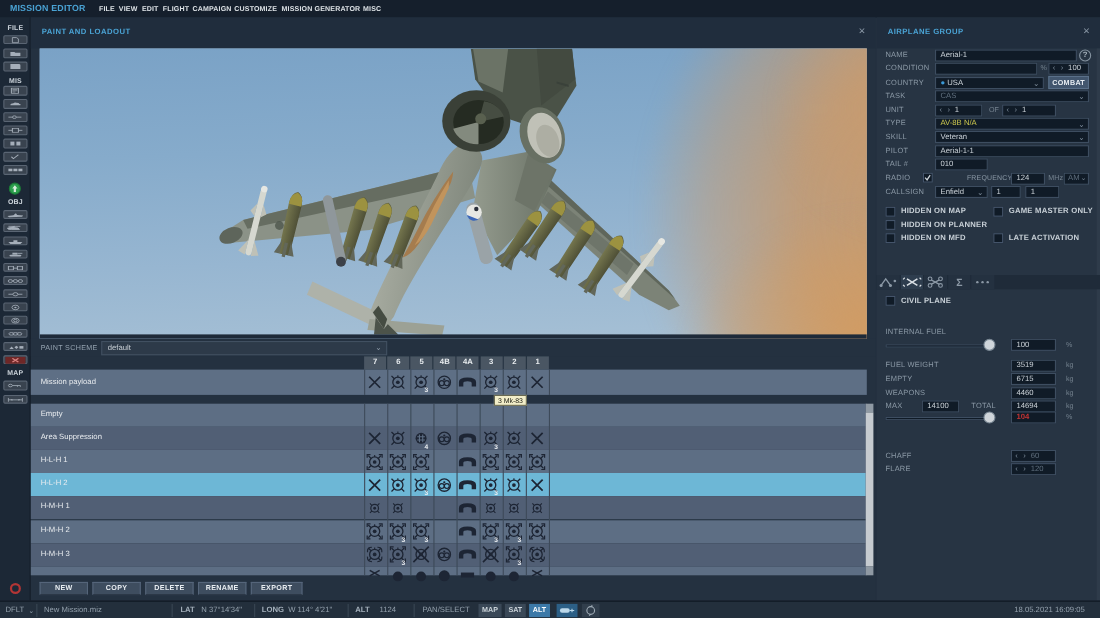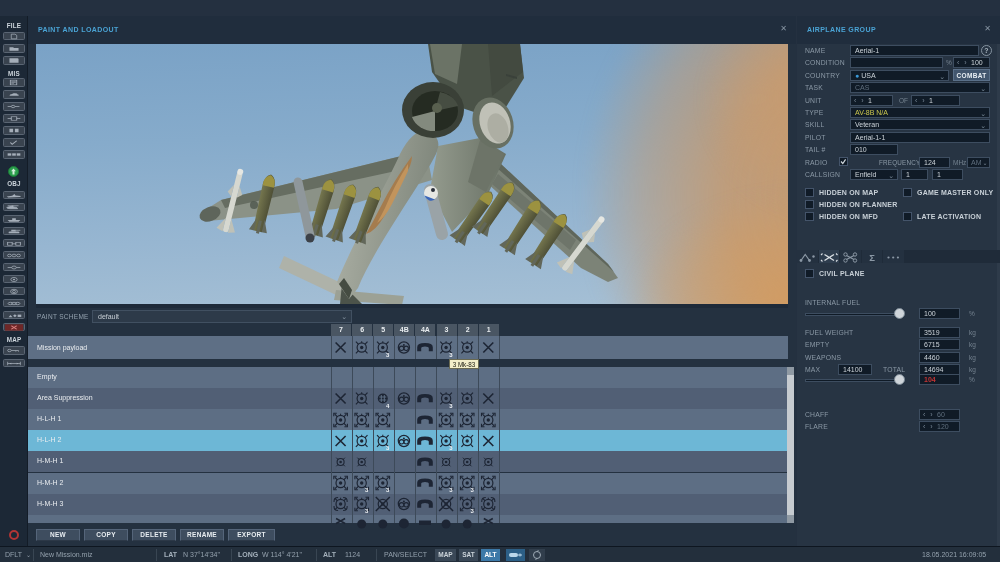--- a/index.html
+++ b/index.html
@@ -36,20 +36,31 @@
 .cblab{position:absolute;font-size:7px;font-weight:bold;color:#c8d0d7;letter-spacing:.2px}
 .dim{color:#5f6e7d !important}
 .kg{position:absolute;font-size:6.5px;color:#74828f}
 #statusbar{position:absolute;left:0;top:546px;width:1000px;height:16px;background:#232f3c;border-top:1px solid #0e1620}
 .st{position:absolute;top:4px;font-size:7px;color:#94a1ad}
 .stb{position:absolute;top:4px;font-size:7px;font-weight:bold;color:#a5b1bc}
 .ssep{position:absolute;top:2px;width:1px;height:12px;background:#39465371}
 .sbtn{position:absolute;top:2px;height:12px;background:#3a4857;color:#ccd4da;font-size:6.5px;font-weight:bold;text-align:center;line-height:12px}
 </style></head><body>
 <div id="root">
+<div id="menubar">
+      <span class="logo">MISSION EDITOR</span>
+      <span class="mi" style="left:90px">FILE</span>
+      <span class="mi" style="left:108px">VIEW</span>
+      <span class="mi" style="left:129px">EDIT</span>
+      <span class="mi" style="left:148px">FLIGHT</span>
+      <span class="mi" style="left:175px">CAMPAIGN</span>
+      <span class="mi" style="left:213px">CUSTOMIZE</span>
+      <span class="mi" style="left:256px">MISSION GENERATOR</span>
+      <span class="mi" style="left:330px">MISC</span>
+    </div>
 <div id="sidebar">
       <span class="sblab" style="top:5.5px">FILE</span>
       <span class="sblab" style="top:53.5px">MIS</span>
       <span class="sblab" style="top:164px">OBJ</span>
       <span class="sblab" style="top:319.5px">MAP</span>
       <div class="sbico" style="top:15.6px">
         <svg width="20" height="7" viewBox="0 0 22 12" preserveAspectRatio="none" style="display:block">
           <path d="M8,2 h4 l2,2 v6 h-6 z" fill="none" stroke="#a5aeb9" stroke-width="1"></path>
         </svg>
       </div>

